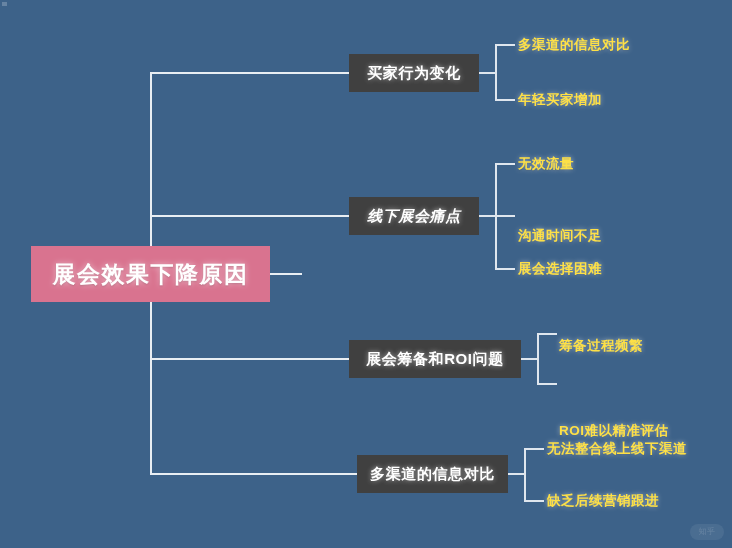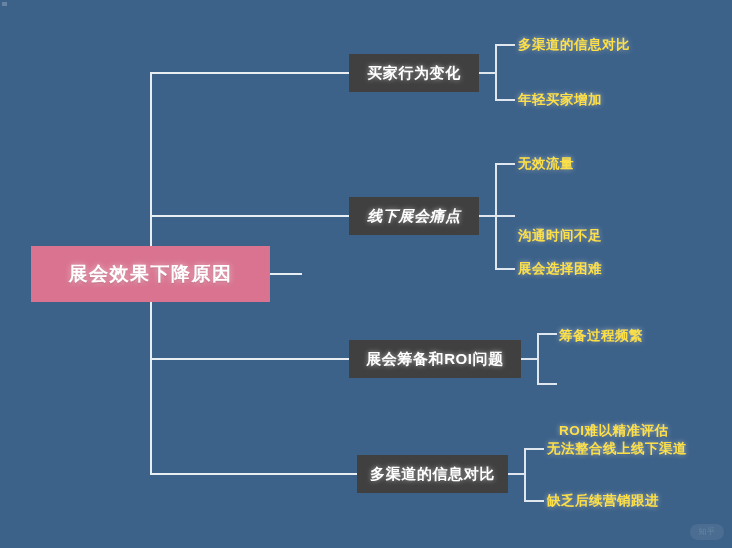--- a/index.html
+++ b/index.html
@@ -27,21 +27,21 @@
     width: 239px;
     height: 56px;
     background: #d9738f;
     display: flex;
     align-items: center;
     justify-content: center;
     box-sizing: border-box;
   }
   .root-label {
     color: #ffffff;
-    font-size: 19px;
+    font-size: 23px;
     font-weight: bold;
     letter-spacing: 1.5px;
     text-shadow: 0 0 6px rgba(255,255,255,0.55), 0 1px 2px rgba(0,0,0,0.18);
     white-space: nowrap;
   }
   
   .branch-node {
     position: absolute;
     height: 38px;
     background: #404040;
@@ -146,21 +146,21 @@
 
   <div class="branch-node" style="left:349px; top:340px; width:172px;">
     <span class="branch-label">展会筹备和ROI问题</span>
   </div>
 
   <div class="conn conn-h conn-thin" style="left:521px; top:358px; width:18px;"></div>
   <div class="conn conn-v conn-thin" style="left:537px; top:333px; height:51px;"></div>
   <div class="conn conn-h conn-thin" style="left:537px; top:333px; width:20px;"></div>
   <div class="conn conn-h conn-thin" style="left:537px; top:383px; width:20px;"></div>
 
-  <div class="leaf-label" style="left:559px; top:336px;">筹备过程频繁</div>
+  <div class="leaf-label" style="left:559px; top:346px;">筹备过程频繁</div>
   <div class="leaf-label" style="left:559px; top:384px;margin-top:47px;">ROI难以精准评估</div>
 
   <div class="conn conn-h" style="left:150px; top:473px; width:207px;"></div>
 
   <div class="branch-node" style="left:357px; top:455px; width:151px;">
     <span class="branch-label">多渠道的信息对比</span>
   </div>
 
   <div class="conn conn-h conn-thin" style="left:508px; top:473px; width:18px;"></div>
   <div class="conn conn-v conn-thin" style="left:524px; top:448px; height:53px;"></div>

